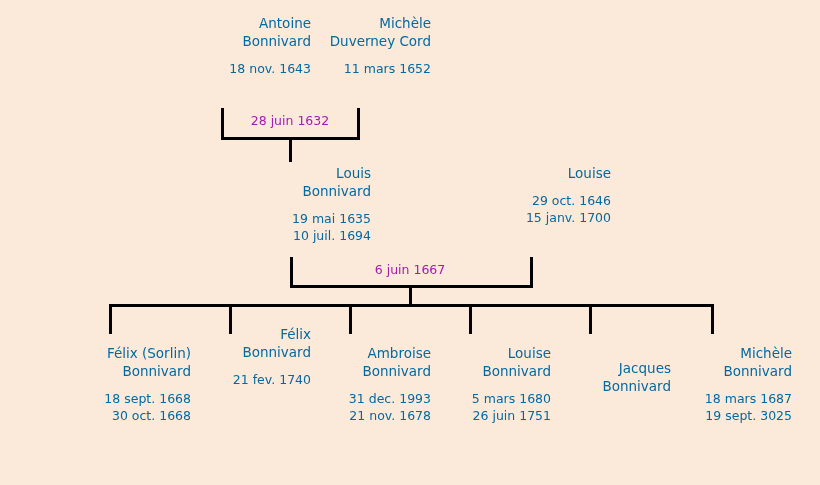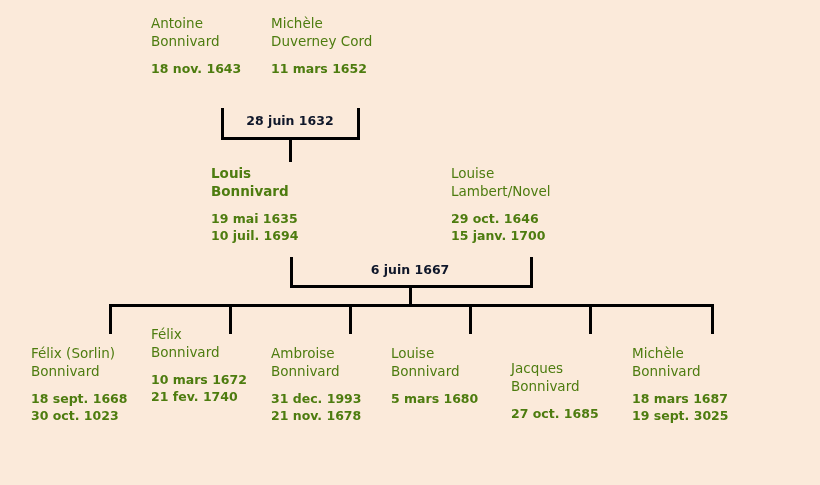--- a/index.html
+++ b/index.html
@@ -15,47 +15,45 @@
   }
   #tree {
     position: relative;
     width: 820px;
     height: 485px;
   }
 
   
   .person {
     position: absolute;
-    text-align: left;
-    color: #4d7c0f;
+    text-align: right;
+    color: #0369a1;
     line-height: 1.35;
     white-space: nowrap;
   }
   .person .nm {
     font-size: 13.5px;
   }
   .person .dt {
     font-size: 12.5px;
-    font-weight: bold;
   }
   .person .spacer {
     height: 11px;
   }
   .person.bold .nm,
   .person.bold .dt {
-    font-weight: bold;
+    font-weight: normal;
   }
 
   .union-date {
     position: absolute;
     font-size: 12.5px;
-    color: #0f172a;
+    color: #a21caf;
     white-space: nowrap;
     text-align: center;
-    font-weight: bold;
   }
 
   
   .ln {
     position: absolute;
     background: #000000;
   }
   .ln.h { height: 3px; }
   .ln.v { width: 3px; }
 </style>
@@ -88,21 +86,20 @@
   <div class="person bold" style="left:211px; top:164px; width:160px;">
     <div class="nm">Louis</div>
     <div class="nm">Bonnivard</div>
     <div class="spacer"></div>
     <div class="dt">19 mai 1635</div>
     <div class="dt">10 juil. 1694</div>
   </div>
 
   <div class="person" style="left:451px; top:164px; width:160px;">
     <div class="nm">Louise</div>
-    <div class="nm">Lambert/Novel</div>
     <div class="spacer"></div>
     <div class="dt">29 oct. 1646</div>
     <div class="dt">15 janv. 1700</div>
   </div>
 
   <div class="ln v" style="left:290px; top:257px; height:31px;"></div>
   <div class="ln v" style="left:530px; top:257px; height:31px;"></div>
   <div class="ln h" style="left:290px; top:285px; width:243px;"></div>
   <div class="ln v" style="left:409px; top:285px; height:22px;"></div>
 
@@ -115,51 +112,50 @@
   <div class="ln v" style="left:349px; top:304px; height:30px;"></div>
   <div class="ln v" style="left:469px; top:304px; height:30px;"></div>
   <div class="ln v" style="left:589px; top:304px; height:30px;"></div>
   <div class="ln v" style="left:711px; top:304px; height:30px;"></div>
 
   <div class="person" style="left:31px; top:344px; width:160px;">
     <div class="nm">Félix (Sorlin)</div>
     <div class="nm">Bonnivard</div>
     <div class="spacer"></div>
     <div class="dt">18 sept. 1668</div>
-    <div class="dt">30 oct. 1023</div>
+    <div class="dt">30 oct. 1668</div>
   </div>
 
   <div class="person" style="left:151px; top:325px; width:160px;">
     <div class="nm">Félix</div>
     <div class="nm">Bonnivard</div>
     <div class="spacer"></div>
-    <div class="dt">10 mars 1672</div>
     <div class="dt">21 fev. 1740</div>
   </div>
 
   <div class="person" style="left:271px; top:344px; width:160px;">
     <div class="nm">Ambroise</div>
     <div class="nm">Bonnivard</div>
     <div class="spacer"></div>
     <div class="dt">31 dec. 1993</div>
     <div class="dt">21 nov. 1678</div>
   </div>
 
   <div class="person" style="left:391px; top:344px; width:160px;">
     <div class="nm">Louise</div>
     <div class="nm">Bonnivard</div>
     <div class="spacer"></div>
     <div class="dt">5 mars 1680</div>
+    <div class="dt">26 juin 1751</div>
   </div>
 
   <div class="person" style="left:511px; top:359px; width:160px;">
     <div class="nm">Jacques</div>
     <div class="nm">Bonnivard</div>
     <div class="spacer"></div>
-    <div class="dt">27 oct. 1685</div>
     <div class="dt"></div>
   </div>
 
   <div class="person" style="left:632px; top:344px; width:160px;">
     <div class="nm">Michèle</div>
     <div class="nm">Bonnivard</div>
     <div class="spacer"></div>
     <div class="dt">18 mars 1687</div>
     <div class="dt">19 sept. 3025</div>
   </div>

